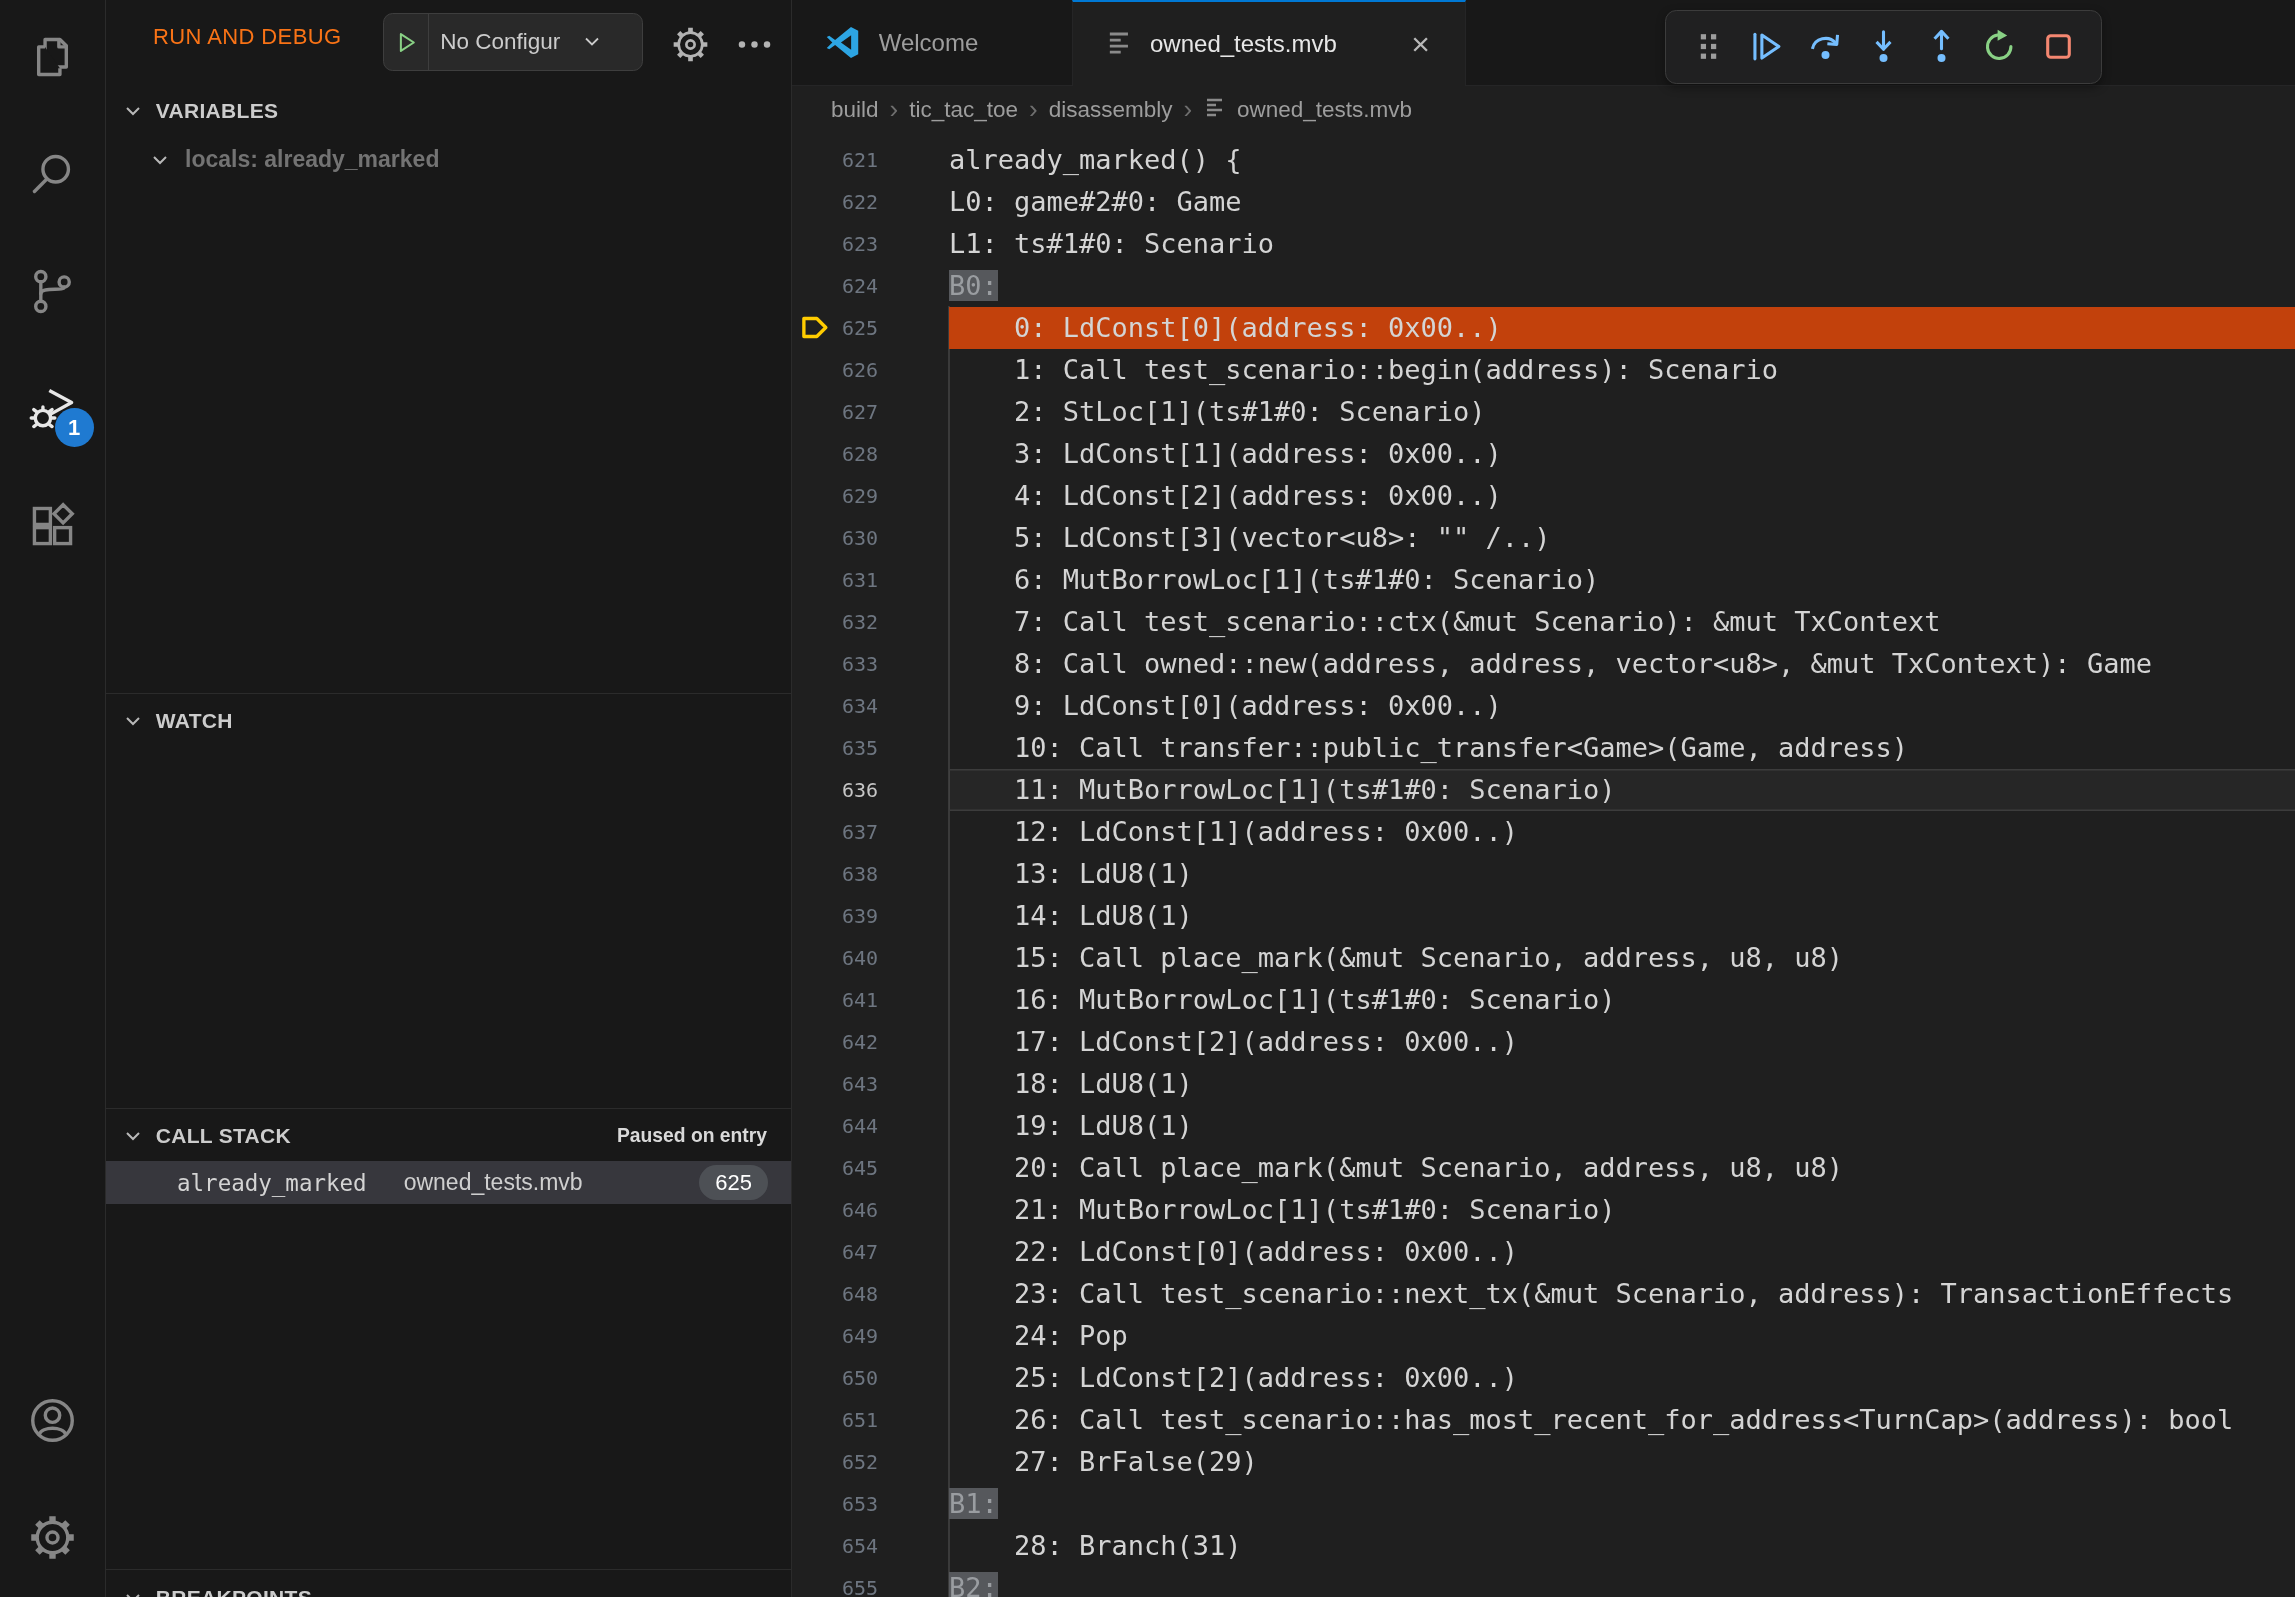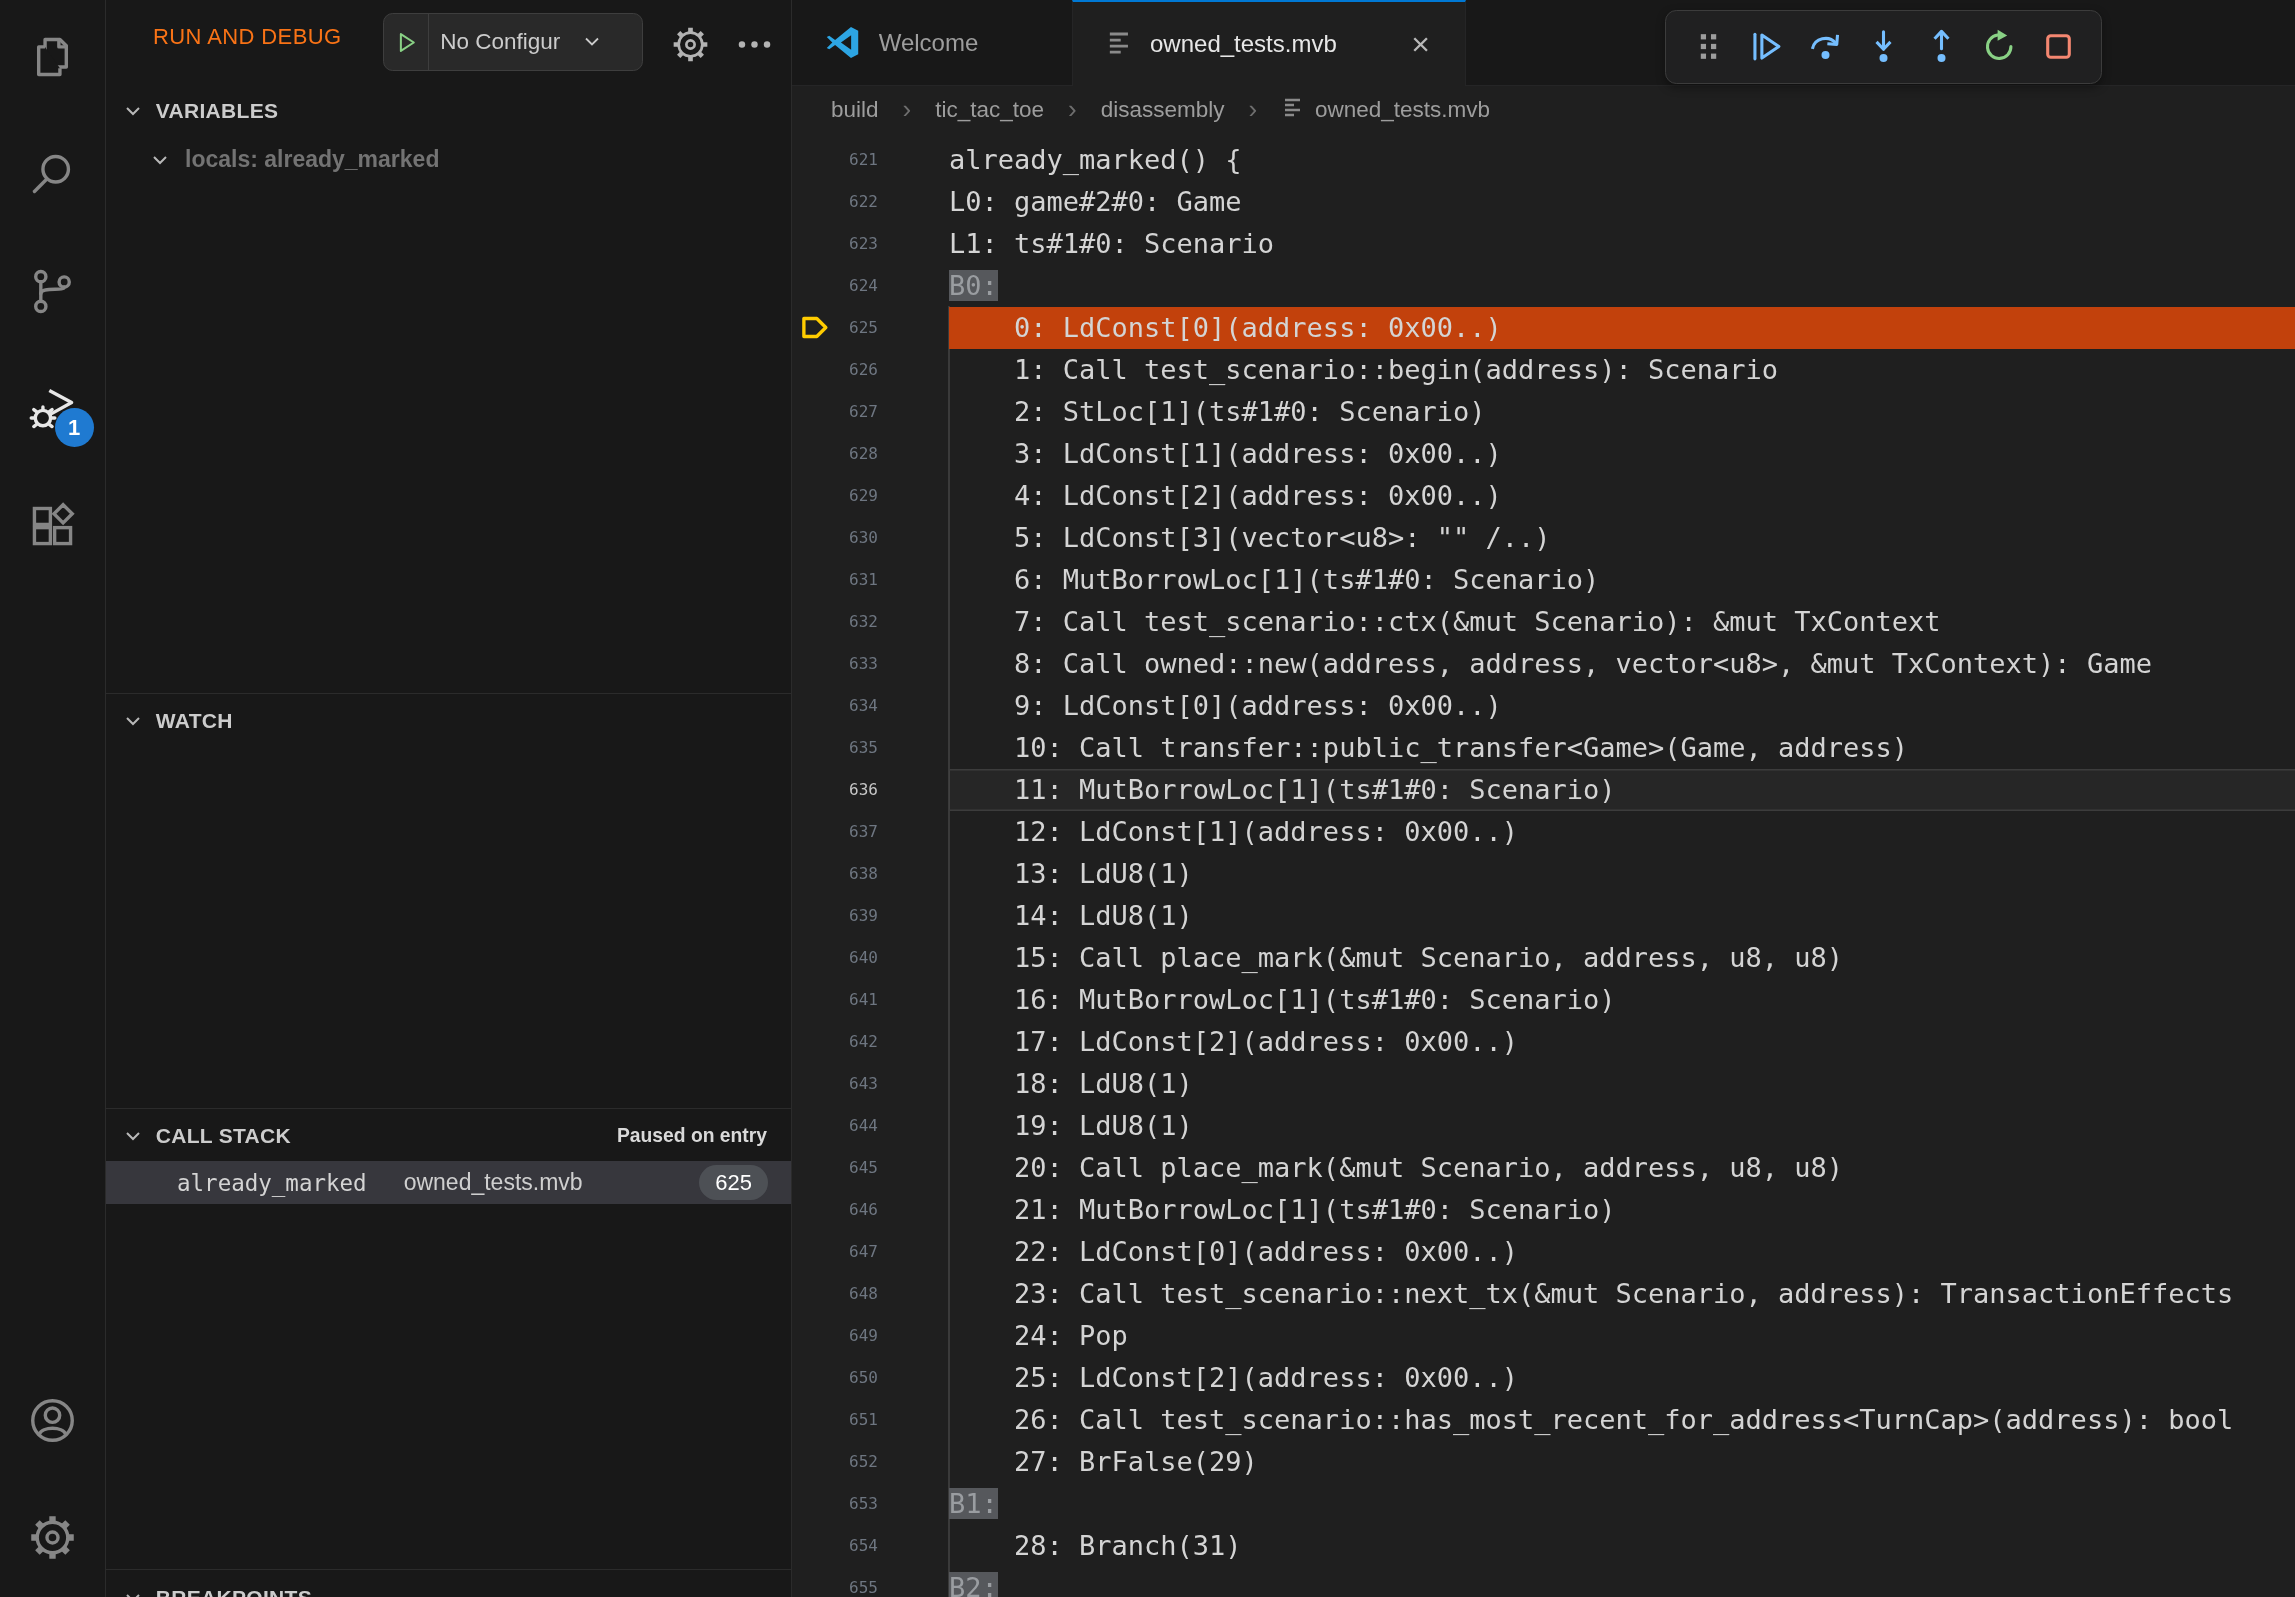--- a/index.html
+++ b/index.html
@@ -57,31 +57,31 @@
   .tab.inactive { color:#9d9d9d; width:280px;text-align:center; }
   .tab.inactive .tab-label { font-size:24px; margin-left:17.7px; color:#9d9d9d; }
   .tab.active { background:#1f1f1f; border-top:2.4px solid #0078d4; width:394px; color:#e7e7e7;
                 border-right:0.8px solid #252526; border-left:0.8px solid #252526; margin-bottom:-0.8px; }
   .tab.active .tab-label { font-size:24px; margin-left:16px; }
   .vscode-logo { width:37px; height:37px; flex:none; }
   .list-icon svg { width:29px; height:29px; stroke:#8a8a8a; stroke-width:2.4; fill:none; }
   .tab-close { margin-left:auto; font-size:32px; color:#b8b8b8; line-height:1; padding:0 3.2px; cursor:pointer; }
 
   .breadcrumbs { height:47px; display:flex; align-items:center; padding-left:39px; flex:none;
-                 font-size:22.5px; color:#9d9d9d; gap:24px; }
+                 font-size:22.5px; color:#9d9d9d; gap:11px; }
   .crumb { cursor:pointer; white-space:nowrap; }
   .crumb-sep { color:#6e6e6e; font-size:26px; }
   .crumb-last { display:flex; align-items:center; gap:9.7px; }
 
   .code-area { flex:1; position:relative; padding-top:5.6px; overflow:hidden;
                font-family:"DejaVu Sans Mono", monospace; }
   .indent-guide { position:absolute; left:156px; top:173px; bottom:-9.7px; width:1.6px; background:#3a3a3a; z-index:0; }
   .row { display:flex; height:42px; line-height:42px; position:relative; z-index:1; }
   .gutter { width:157px; flex:none; position:relative; }
-  .num { position:absolute; right:71px; width:97px; text-align:right; font-size:16px; color:#6e7681; }
+  .num { position:absolute; right:71px; width:97px; text-align:right; font-size:20px; color:#6e7681; }
   .arrow { display:none; position:absolute; left:8px; top:5.6px; }
   .arrow svg { width:31px; height:31px; stroke:#ffcc00; fill:none; stroke-width:2.6; stroke-linejoin:round; }
   .content { flex:1; white-space:pre; font-size:27px; color:#d4d4d4; }
   .row.debug .content { background:#c2410c; }
   .row.debug .arrow { display:block; }
   .row.current .content { background:rgba(255,255,255,.035);
         box-shadow: inset 0 1.6px 0 #3c3c3c, inset 0 -1.6px 0 #3c3c3c; }
   .row.current .num { color:#c6c6c6; }
   .row.label .content span { background:#56585c; color:#9a9da1; }
 

